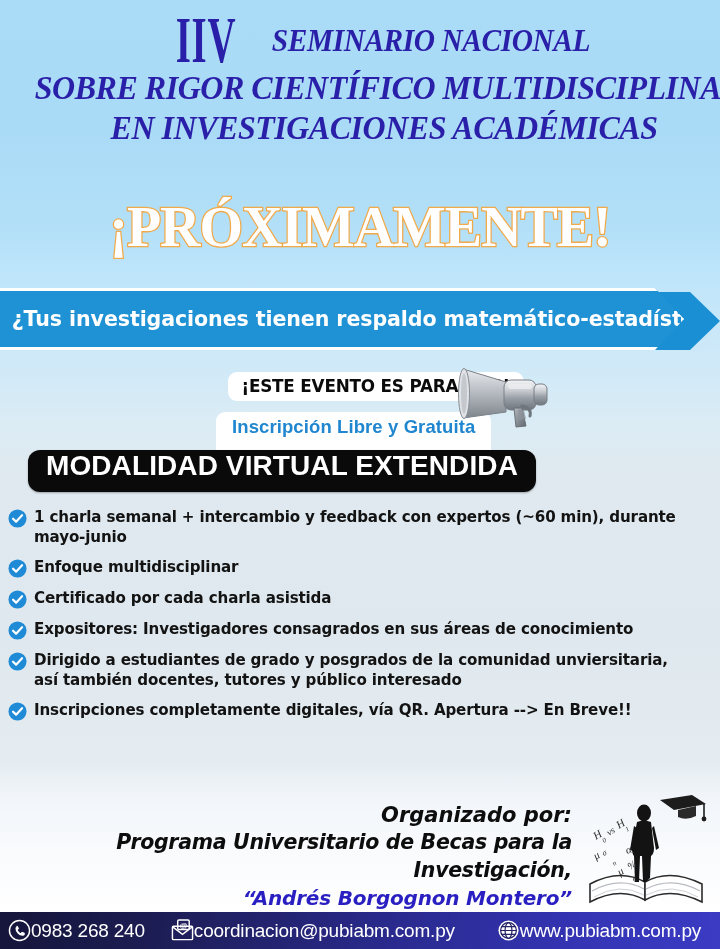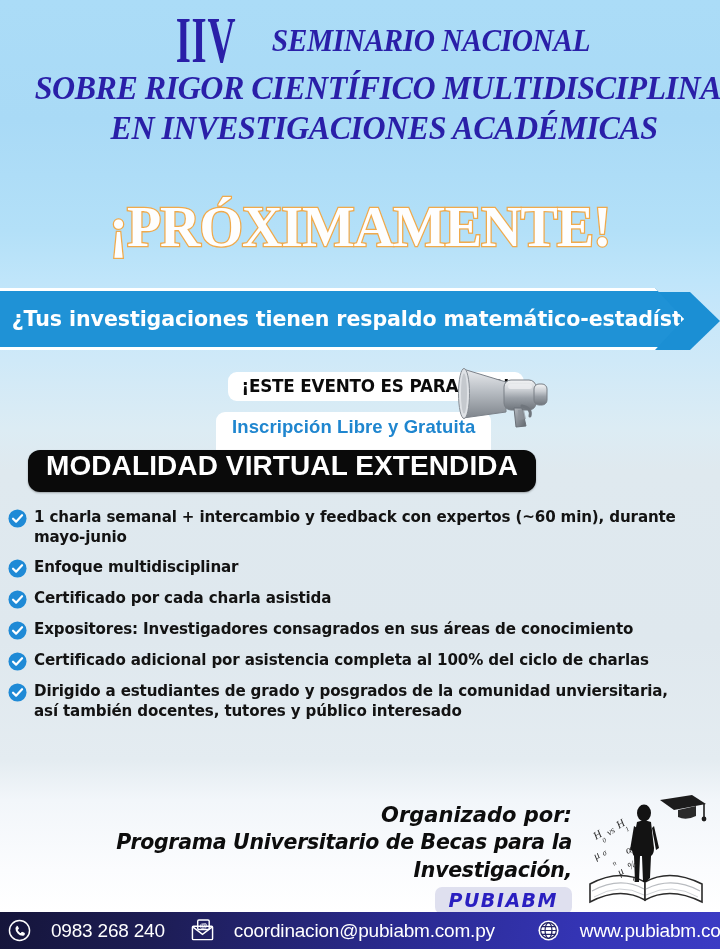--- a/index.html
+++ b/index.html
@@ -291,21 +291,21 @@
     width: 720px;
     height: 37px;
     background: linear-gradient(100deg, #15153a 0%, #1d1d55 22%, #2a2a8f 55%, #3434b4 80%, #3b3bc4 100%);
     display: flex;
     align-items: center;
     color: #ffffff;
   }
   .f-item {
     display: flex;
     align-items: center;
-    gap: 20px;
+    gap: 0;
     font-size: 19px;
     letter-spacing: -0.2px;
     white-space: nowrap;
     font-family: "Liberation Sans", sans-serif;
   }
   .f-phone { margin-left: 8px; }
   .f-mail  { margin-left: 26px; }
   .f-web   { margin-left: 42px; }
   .f-icon { flex: 0 0 auto; width: 23px; height: 23px; }
 </style>
@@ -400,34 +400,35 @@
         <circle cx="10" cy="10" r="9.5" fill="#1f8ad6"></circle>
         <path d="M5.3 10.2 L8.5 13.3 L14.8 6.6" fill="none" stroke="#ffffff" stroke-width="2.3" stroke-linecap="round" stroke-linejoin="round"></path>
       </svg>
       <div class="bullet-text">Expositores: Investigadores consagrados en sus áreas de conocimiento</div>
     </div>
     <div class="bullet">
       <svg class="check-icon" viewBox="0 0 20 20">
         <circle cx="10" cy="10" r="9.5" fill="#1f8ad6"></circle>
         <path d="M5.3 10.2 L8.5 13.3 L14.8 6.6" fill="none" stroke="#ffffff" stroke-width="2.3" stroke-linecap="round" stroke-linejoin="round"></path>
       </svg>
-      <div class="bullet-text">Certificado adicional por asistencia completa al 100% del ciclo de charlas</div>
-    </div>
-    <div class="bullet">
-      <svg class="check-icon" viewBox="0 0 20 20">
-        <circle cx="10" cy="10" r="9.5" fill="#1f8ad6"></circle>
-        <path d="M5.3 10.2 L8.5 13.3 L14.8 6.6" fill="none" stroke="#ffffff" stroke-width="2.3" stroke-linecap="round" stroke-linejoin="round"></path>
-      </svg>
       <div class="bullet-text" style="max-width:640px">Dirigido a estudiantes de grado y posgrados de la comunidad unviersitaria, así también docentes, tutores y público interesado</div>
+    </div>
+    <div class="bullet">
+      <svg class="check-icon" viewBox="0 0 20 20">
+        <circle cx="10" cy="10" r="9.5" fill="#1f8ad6"></circle>
+        <path d="M5.3 10.2 L8.5 13.3 L14.8 6.6" fill="none" stroke="#ffffff" stroke-width="2.3" stroke-linecap="round" stroke-linejoin="round"></path>
+      </svg>
+      <div class="bullet-text">Inscripciones completamente digitales, vía QR.  Apertura --&gt; En Breve!!</div>
     </div>
   </div>
 
   <div class="org-block">
     <div class="org-title">Organizado por:</div>
     <div class="org-program">Programa Universitario de Becas para la Investigación,</div>
+    <div class="org-name">“Andrés Borgognon Montero”</div>
     <div class="org-acronym-row">
       <span class="org-acronym">PUBIABM</span>
     </div>
   </div>
 
   <svg class="grad-logo" viewBox="0 0 132 122">
 
     <path d="M8 92 Q38 76 63 90 L63 108 Q38 94 8 110 Z" fill="#ffffff" stroke="#2b2b2b" stroke-width="1.6"></path>
     <path d="M63 90 Q88 76 120 92 L120 110 Q88 94 63 108 Z" fill="#ffffff" stroke="#2b2b2b" stroke-width="1.6"></path>
     <path d="M10 99 Q38 84 62 97" fill="none" stroke="#b9bcc0" stroke-width="1.2"></path>

